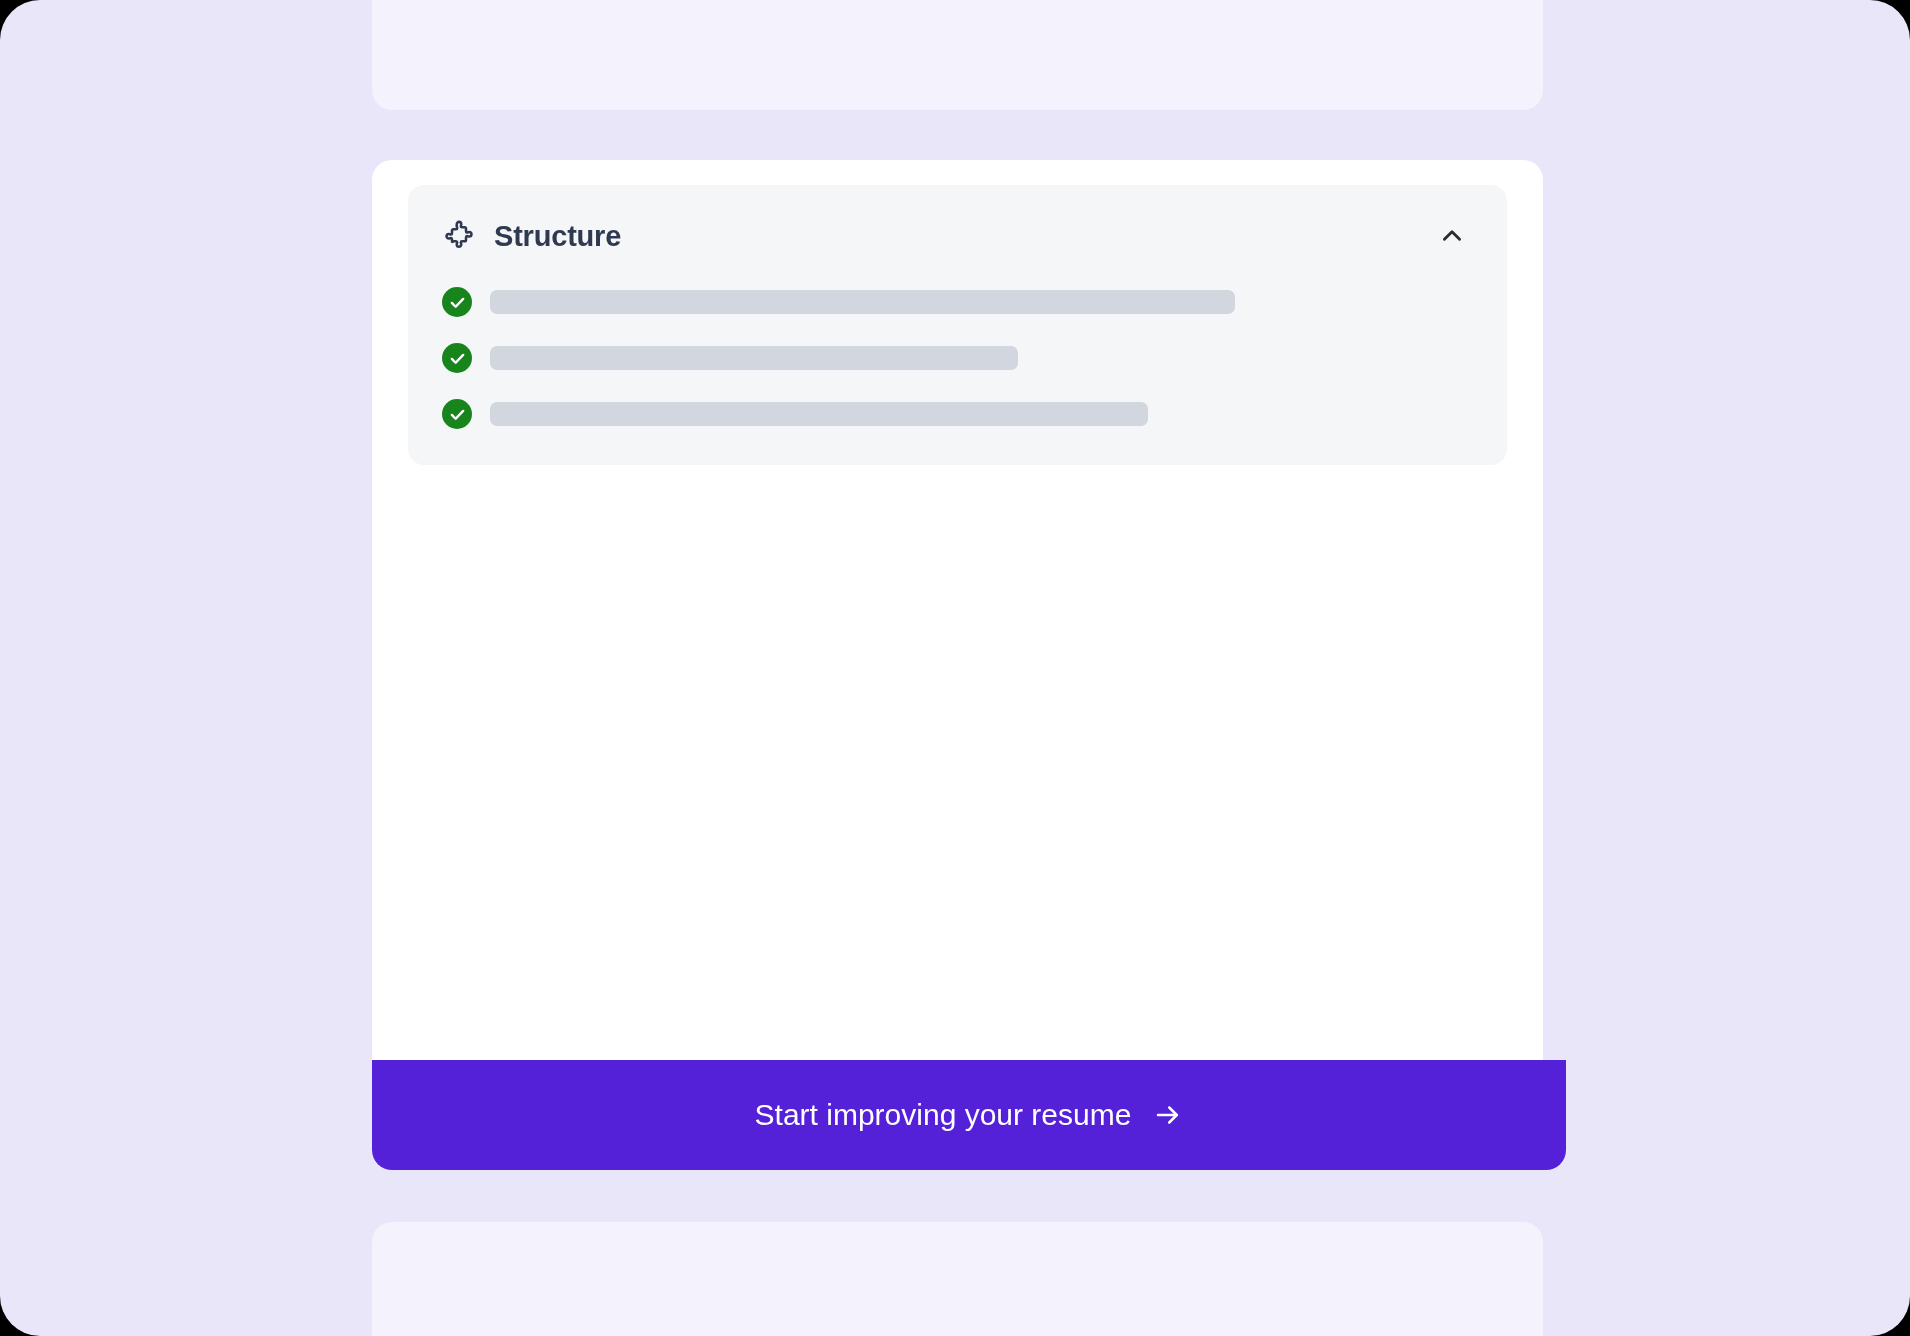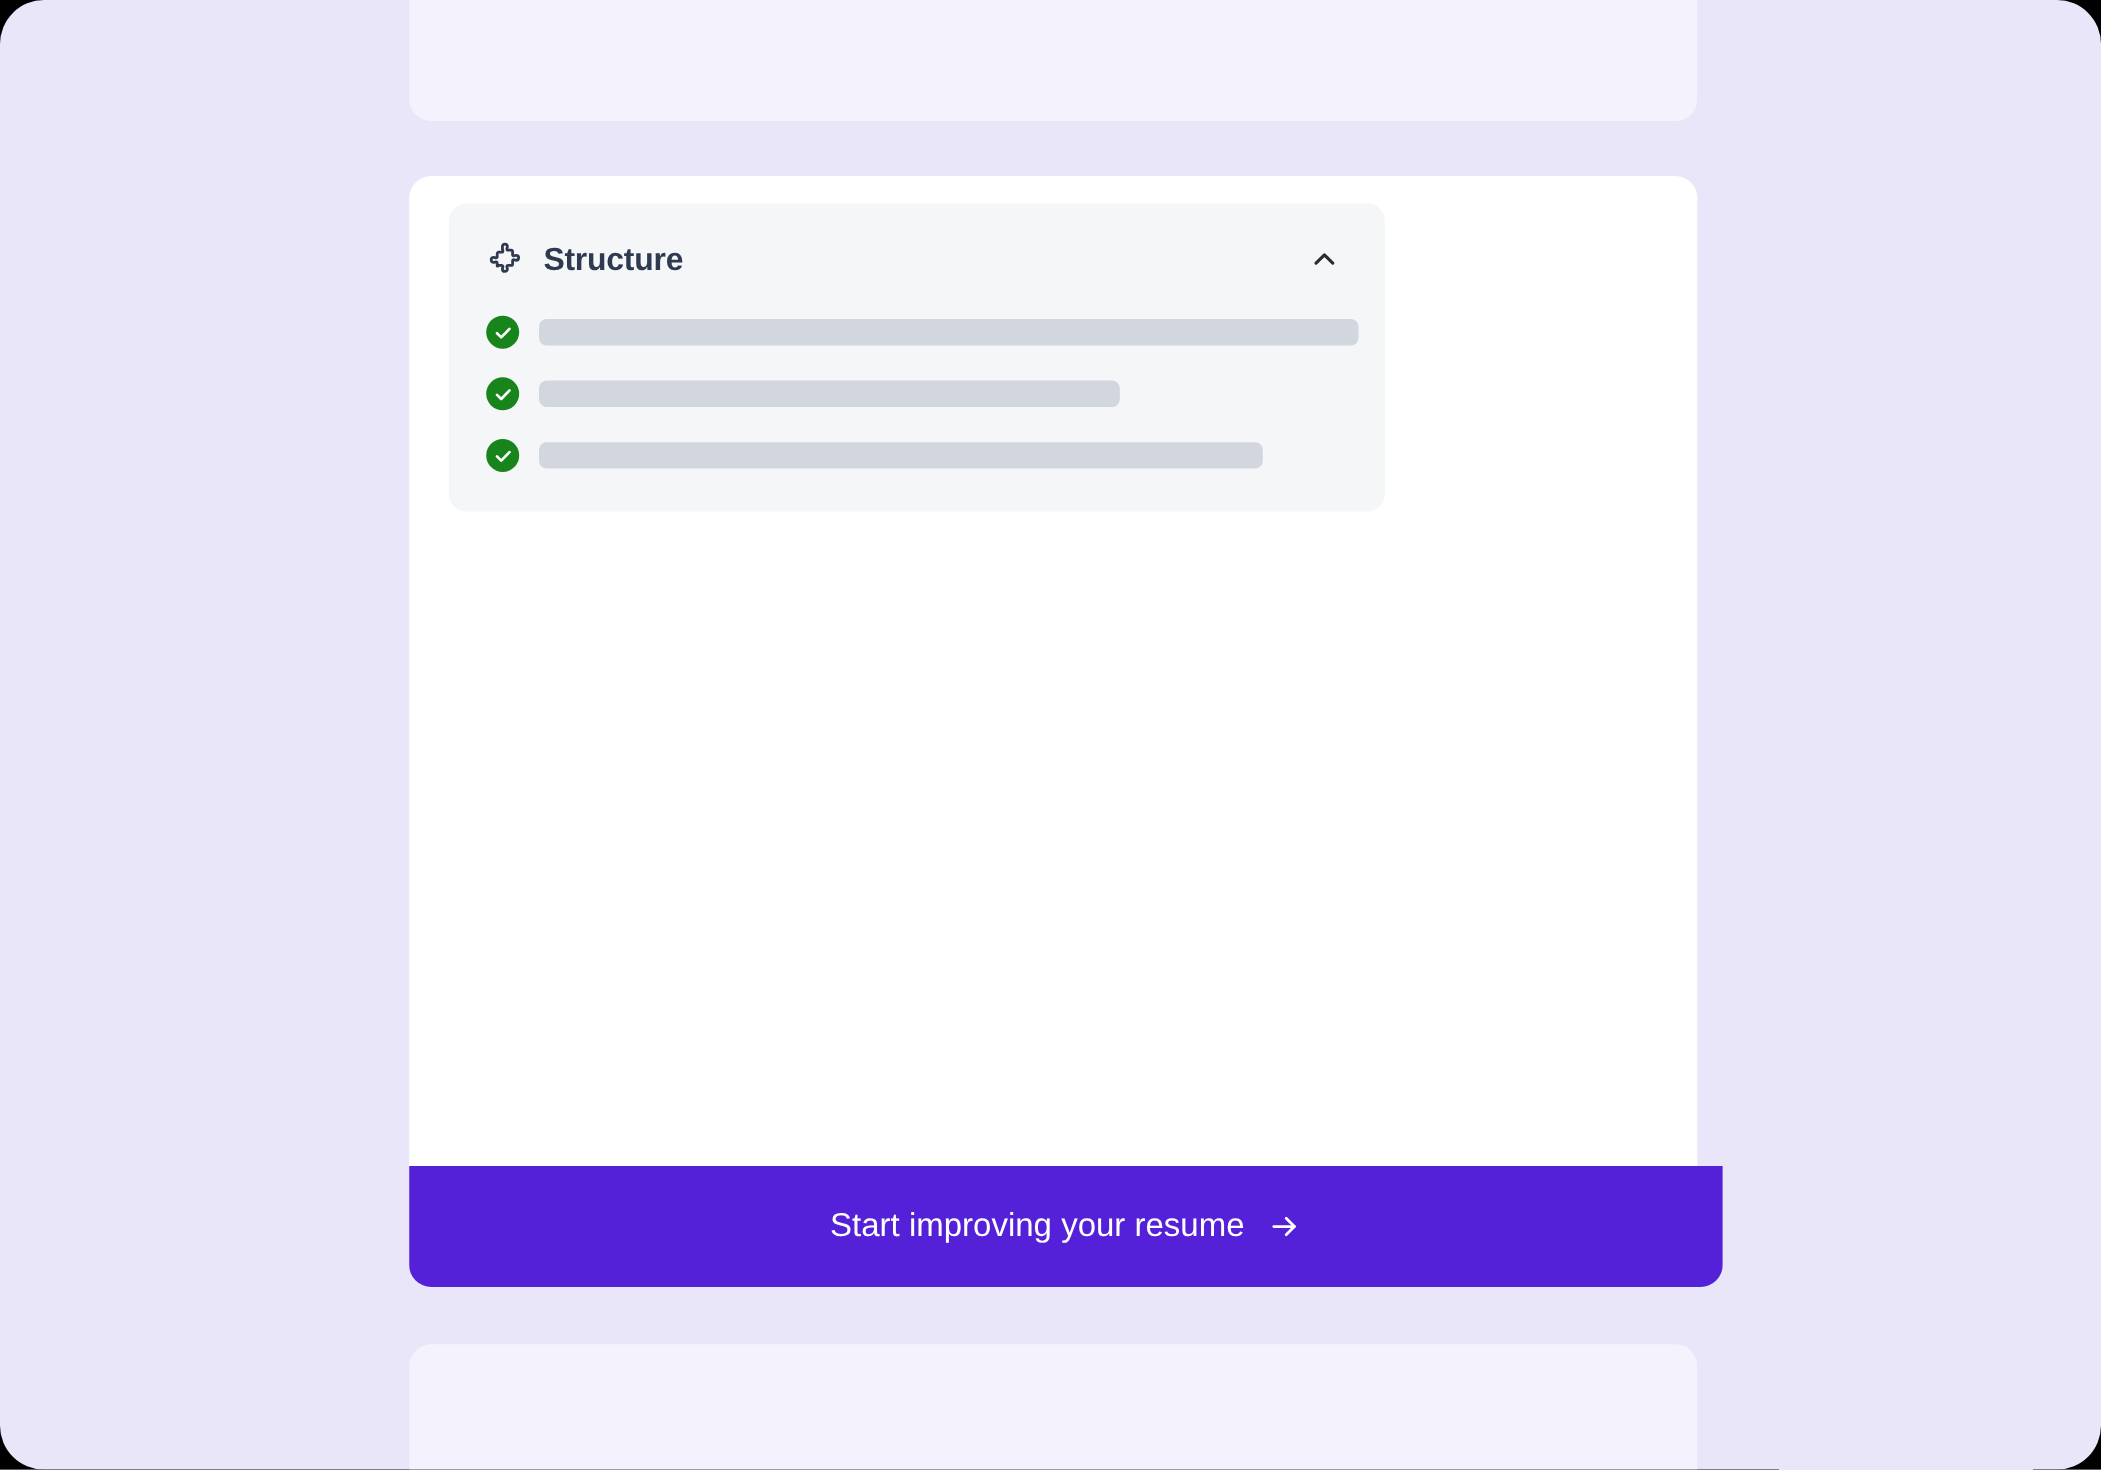--- a/index.html
+++ b/index.html
@@ -82,21 +82,21 @@
     left: 0; right: 0; bottom: 0;
     height: 4px;
     background: #3A435B;
     border-radius: 2px;
   }
 
   
   .panels {
     padding: 25px 36px 0 36px;
     display: flex;
-    flex-direction: row;
+    flex-direction: column;
     gap: 38px;
   }
   .panel {
     background: #F5F6F8;
     border-radius: 16px;
     padding: 0 24px;
   }
   .panel-head {
     display: flex;
     align-items: center;

